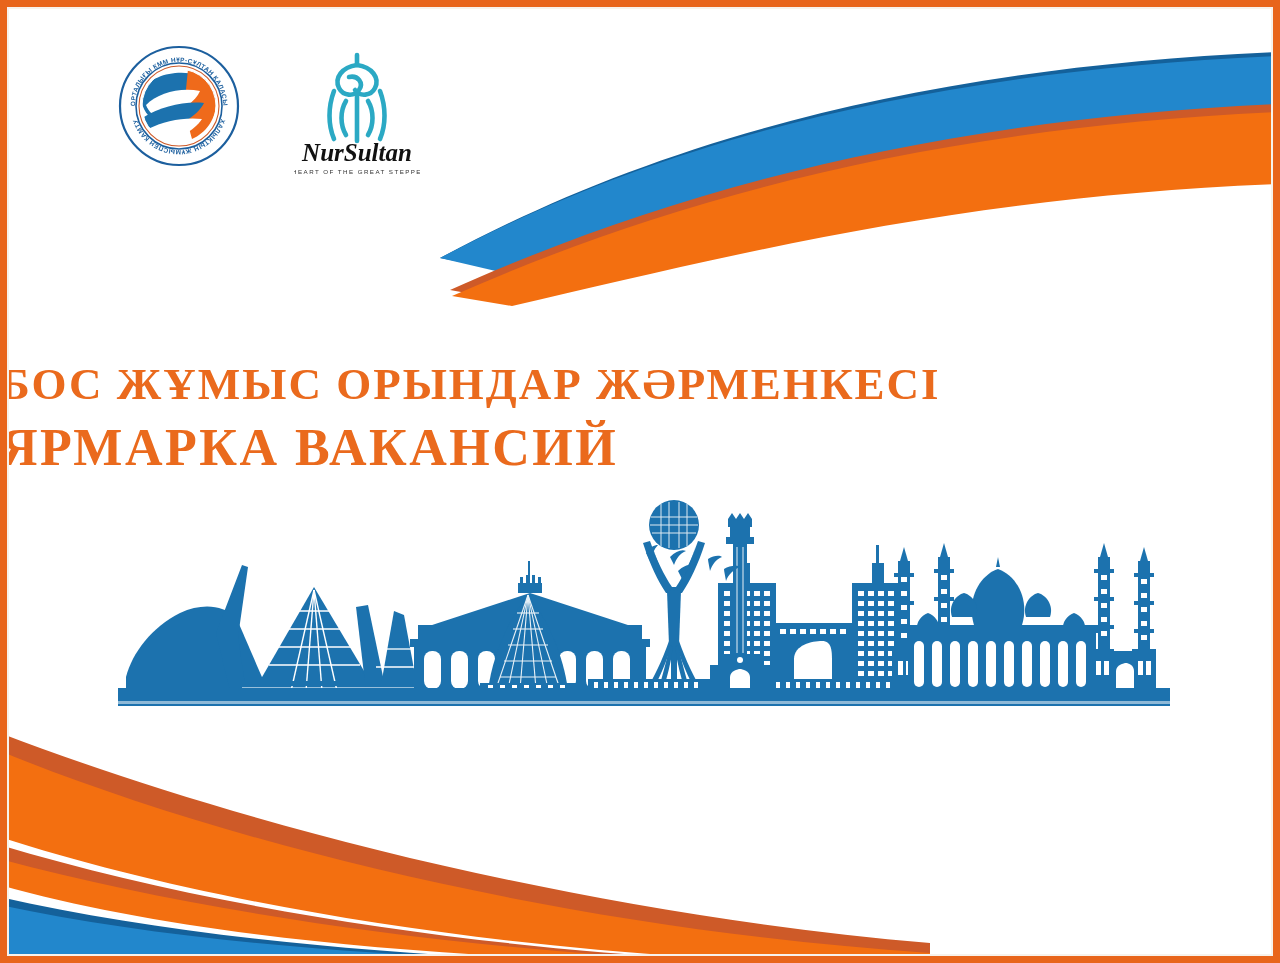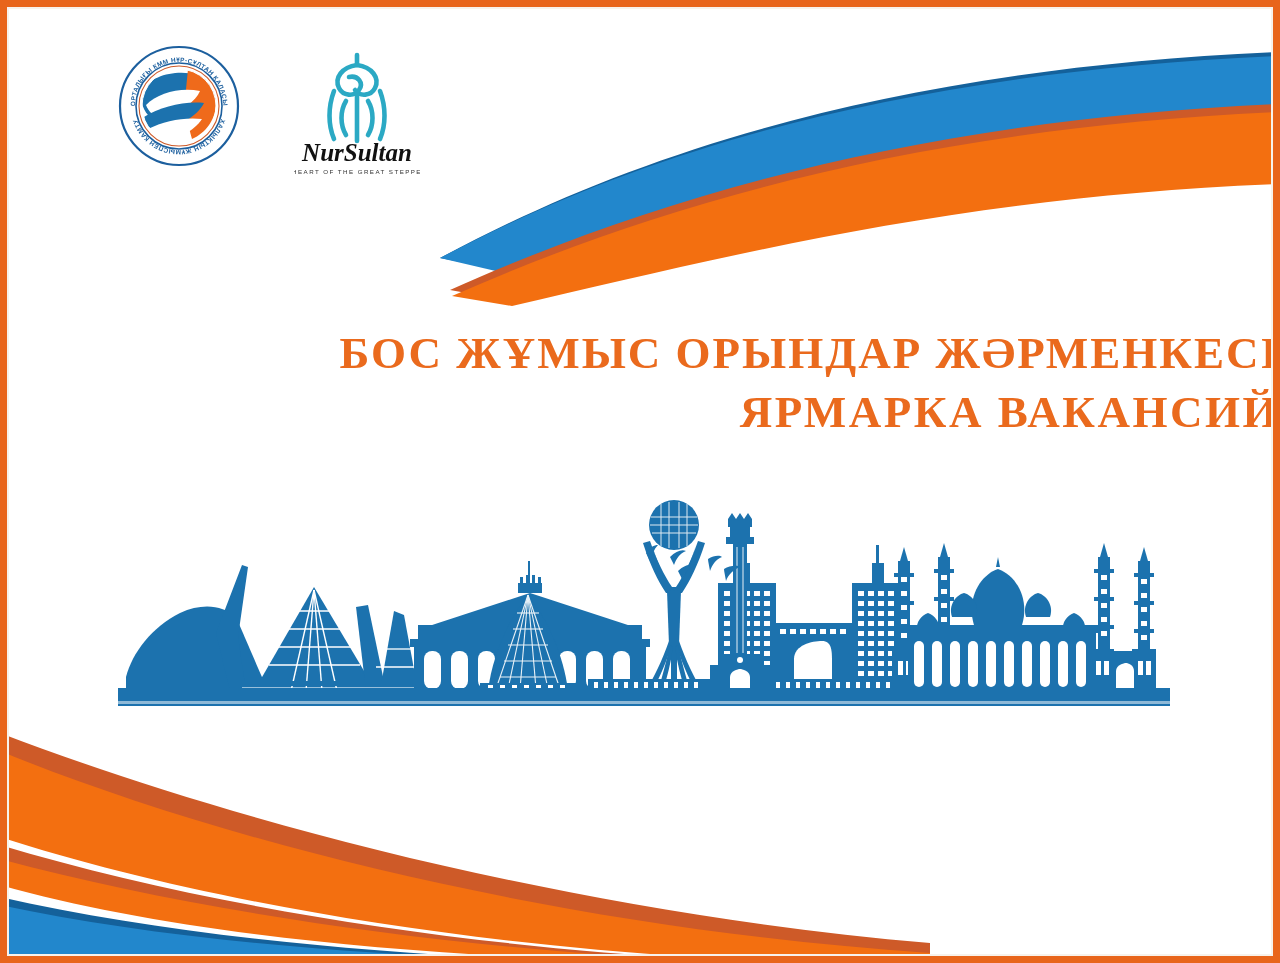--- a/index.html
+++ b/index.html
@@ -40,33 +40,33 @@
   
   .logo-row{
     position:absolute;left:118px;top:45px;
     display:flex;align-items:flex-start;gap:54px;z-index:20;
   }
   .logo-circle{width:122px;height:122px;position:relative;}
   .logo-nursultan{width:126px;height:132px;position:relative;}
 
   
   .title-block{
-    position:absolute;left:0;top:324px;width:1280px;text-align:right;z-index:20;
+    position:absolute;left:0;top:355px;width:1280px;text-align:left;z-index:20;
   }
   .title-line{
     color:#EA6A1D;
     font-family:"Liberation Serif", serif;
     font-weight:bold;
     font-size:45px;
     letter-spacing:2.0px;
     line-height:1.32;
     white-space:nowrap;
     margin:0;
   }
-  .title-line.l2{font-size:45px;letter-spacing:2.5px;padding-left:36px;}
+  .title-line.l2{font-size:52px;letter-spacing:2.5px;}
 
   
   .skyline{
     position:absolute;left:118px;top:495px;width:1052px;height:215px;z-index:15;
   }
 
   
   .footer{
     position:absolute;left:0;top:845px;width:1280px;text-align:center;z-index:25;
   }

